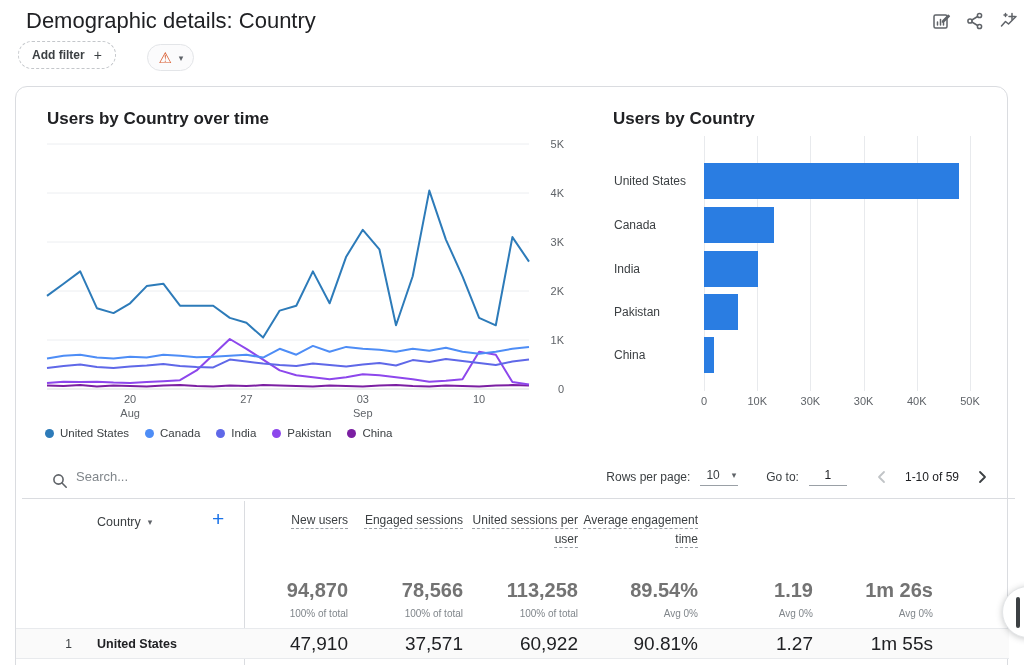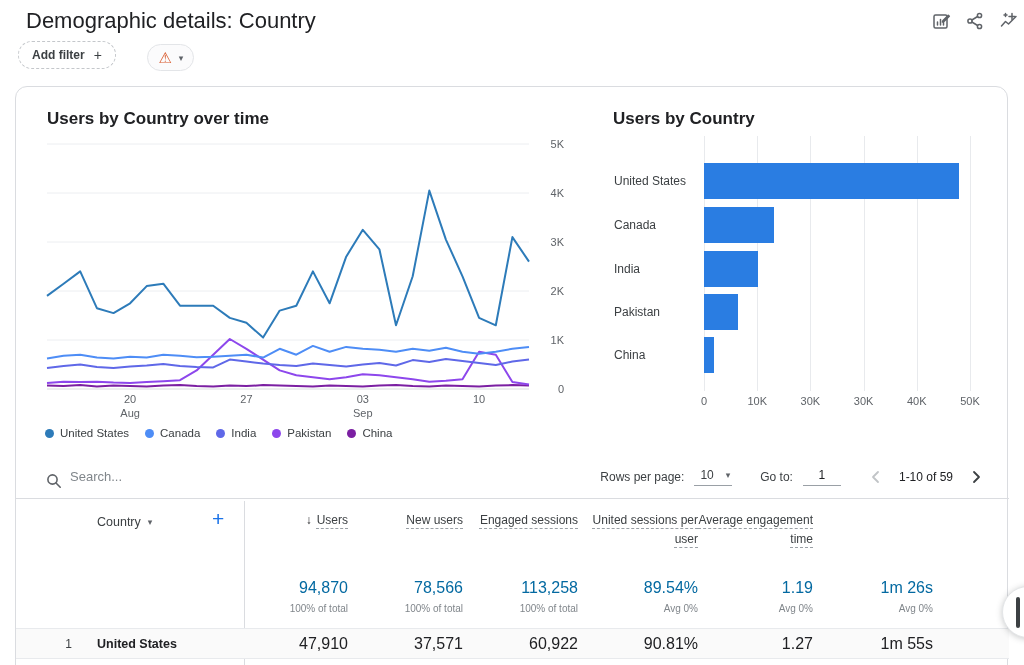--- a/index.html
+++ b/index.html
@@ -39,21 +39,21 @@
 
   
   .bar-grid { position:absolute; left:688px; top:49px; width:267px; height:255px; }
   .bar-gridline { position:absolute; top:0; width:1px; height:255px; background:#e8eaed; }
   .bar-tick { position:absolute; top:259px; width:40px; margin-left:-20px; text-align:center;
     font-size:11px; color:#5f6368; }
   .bar-row-label { position:absolute; left:598px; width:86px; font-size:12px; color:#3c4043; }
   .bar-rect { position:absolute; left:688px; height:36px; }
 
   
-  .search-row { position:absolute; left:0; top:379px; width:993px; height:33px;
+  .search-row { position:absolute; left:6px; top:379px; width:993px; height:33px;
     border-bottom:1px solid #dadce0; }
   .search-icon { position:absolute; left:29px; top:6px; width:18px; height:18px; }
   .search-icon svg { stroke:#5f6368; fill:none; stroke-width:1.6; stroke-linecap:round; }
   .search-input { position:absolute; left:54px; top:3px; width:300px; border:none; outline:none;
     font-size:13px; font-family:"Liberation Sans", sans-serif; color:#202124; background:transparent; }
   .search-input::placeholder { color:#80868b; }
   .pagi { position:absolute; right:24px; top:2px; display:flex; align-items:center; font-size:12px; color:#3c4043; }
   .pagi .lbl { margin-right:10px; }
   .rpp-select { display:flex; align-items:center; gap:12px; border-bottom:1px solid #9aa0a6;
     padding:0 2px 3px 6px; cursor:pointer; margin-right:28px; }
@@ -74,30 +74,30 @@
   .add-col-btn { position:absolute; left:196px; top:420px; color:#1a73e8; font-size:21px;
     font-weight:400; cursor:pointer; }
   .metric-grid { position:absolute; left:228px; width:689px; display:grid;
     grid-template-columns:104px 115px 115px 120px 115px 120px; }
   #metric-headers { top:424px; }
   #metric-headers .cell { text-align:right; font-size:12px; line-height:19px; color:#3c4043; cursor:pointer; }
   #metric-headers .hlabel { text-decoration:underline dashed #9aa0a6 1px; text-underline-offset:4px; }
   #metric-headers .sort-arrow { display:inline-block; margin-right:5px; color:#202124; text-decoration:none; }
   #totals-grid { top:492px; }
   #totals-grid .cell { text-align:right; }
-  #totals-grid .tval { font-size:16px; font-weight:400; color:#0369a1; }
+  #totals-grid .tval { font-size:20px; font-weight:700; color:#737373; }
   #totals-grid .tsub { font-size:10px; color:#80868b; margin-top:6px; }
   .data-row { position:absolute; left:0; top:541px; width:993px; height:31px; background:#fafafa;
     border-top:1px solid #e8eaed; border-bottom:1px solid #e8eaed; }
   .data-row .rank { position:absolute; left:38px; top:0; width:18px; text-align:right;
     font-size:12px; line-height:30px; color:#3c4043; }
   .data-row .country { position:absolute; left:81px; top:0; font-size:12.5px; font-weight:700;
     line-height:30px; color:#202124; }
   .data-row .metric-grid { top:0; }
-  .data-row .cell { text-align:right; font-size:16px; line-height:30px; color:#202124; }
+  .data-row .cell { text-align:right; font-size:19px; line-height:30px; color:#202124; }
 
   
   .scroll-handle { position:absolute; left:1002px; top:586px; width:52px; height:52px; border-radius:50%;
     background:#fff; border:1px solid #e4e6e8; box-shadow:0 1px 6px rgba(60,64,67,.28); cursor:grab; }
   .scroll-handle .bar { position:absolute; left:13px; top:10px; width:4px; height:31px;
     background:#3c4043; border-radius:2px; }
 </style>
 </head>
 <body>
 
@@ -250,21 +250,20 @@
       </div>
     </div>
 
     <div class="v-divider"></div>
     <div class="dim-header">
       <span>Country</span>
       <span class="caret">▾</span>
     </div>
     <div class="add-col-btn">+</div>
     <div class="metric-grid" id="metric-headers">
-        <div class="cell"><span class="sort-arrow">↓</span><span class="hlabel">Users</span></div>
         <div class="cell"><span class="hlabel">New users</span></div>
         <div class="cell"><span class="hlabel">Engaged sessions</span></div>
         <div class="cell"><span class="hlabel">United sessions per user</span></div>
         <div class="cell"><span class="hlabel">Average engagement time</span></div>
       </div>
 
     <div class="metric-grid" id="totals-grid">
         <div class="cell">
           <div class="tval">94,870</div>
           <div class="tsub">100% of total</div>

